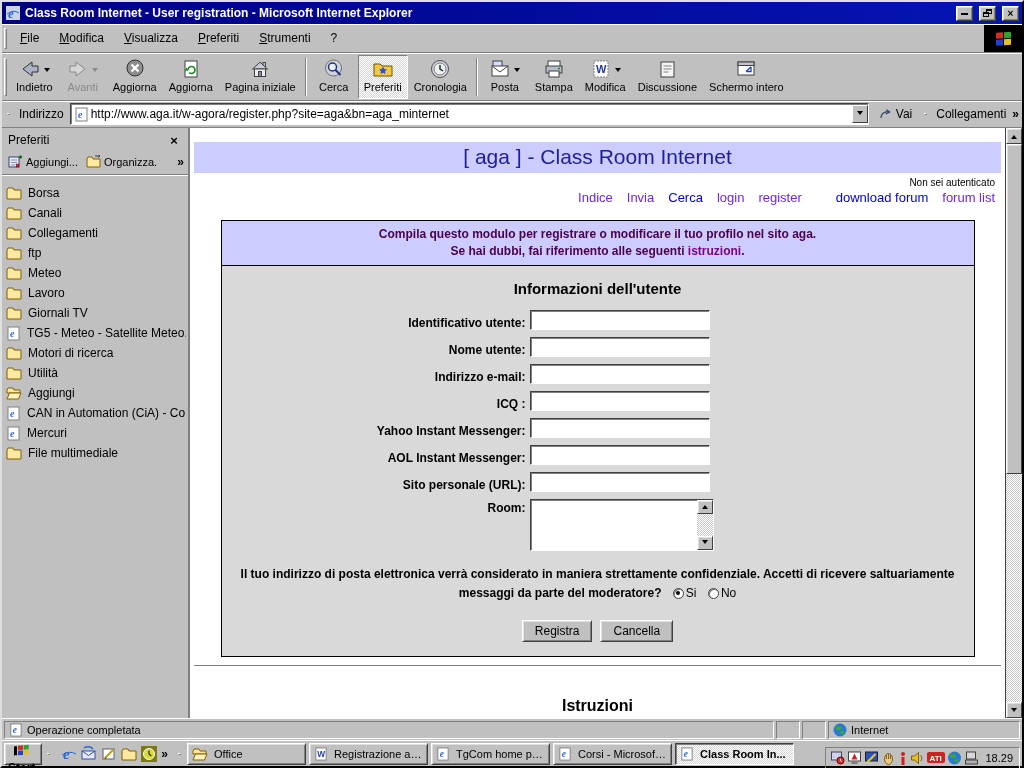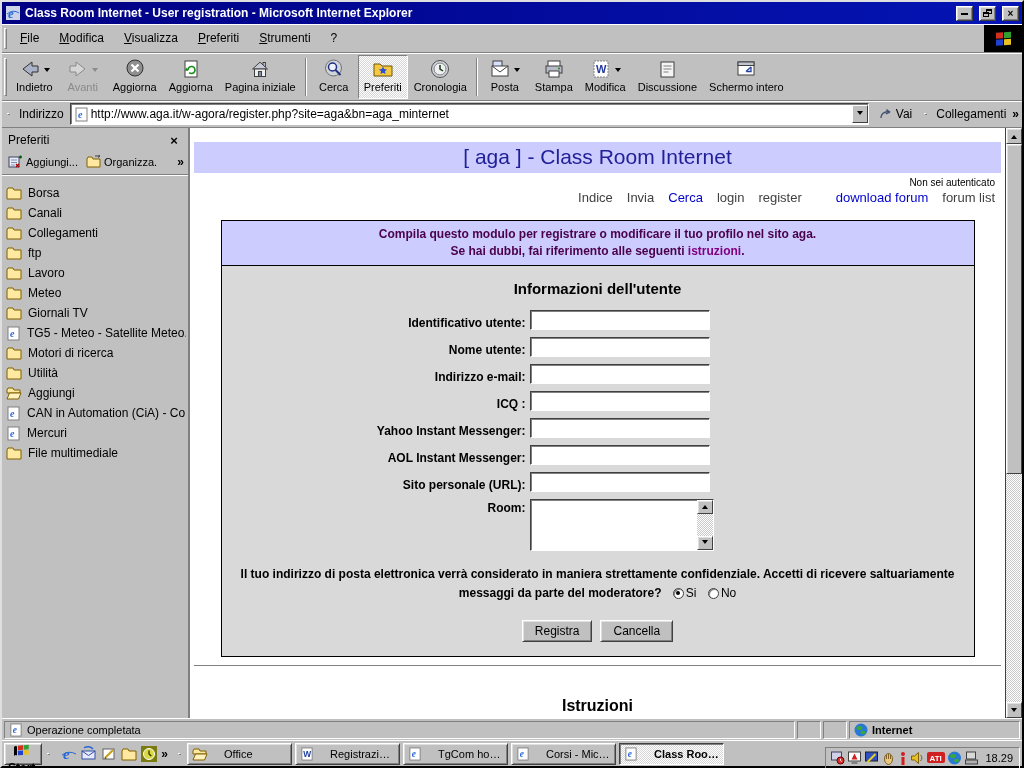--- a/index.html
+++ b/index.html
@@ -71,21 +71,21 @@
   .sb-list { flex:1; padding:8px 2px 2px 4px; overflow:hidden; }
   .sb-item { display:flex; align-items:center; gap:6px; height:20px; font-size:12px; white-space:nowrap; overflow:hidden; }
 
   .content { flex:1 1 auto; background:#fff; overflow:hidden; padding:0 2px; position:relative; }
 
   .page-banner { margin:14px 2px 0 2px; background:#ccccff; text-align:center;
     font-size:21px; color:#202099; padding:3px 0 4px 0; }
   .auth-status { text-align:right; font-size:10px; margin-top:4px; padding-right:8px; }
   .nav-links { display:flex; justify-content:flex-end; gap:14px; font-size:13px; margin-top:2px; padding-right:8px; }
   .nav-link { text-decoration:none; }
-  .nav-link.v { color:#404040; } .nav-link.u { color:#0000cc; }
+  .nav-link.v { color:#6d28d9; } .nav-link.u { color:#0000cc; }
   .nav-link.gapped { margin-left:20px; }
 
   .form-box { width:754px; margin:15px auto 0 auto; border:1px solid #000; }
   .form-intro { background:#ccccff; border-bottom:1px solid #000; text-align:center; font-weight:bold;
     font-size:12px; color:#4b004b; padding:5px 8px; line-height:1.4; }
   .form-intro a { color:#800080; text-decoration:none; }
   .form-body { background:#d9d9d9; padding:6px 0 14px 0; }
   .form-title { text-align:center; font-weight:bold; font-size:15px; margin:8px 0 13px 0; color:#000; }
   .frow { display:flex; align-items:flex-end; margin-bottom:7px; }
   .frow.top { align-items:flex-start; }
@@ -124,29 +124,29 @@
   .vs-thumb { height:330px; background:#c0c0c0; border:1px solid; border-color:#fff #404040 #404040 #fff;
     box-shadow:inset 1px 1px 0 #dfdfdf; }
   .vs-track { flex:1; }
 
   
   .statusbar { height:22px; flex:0 0 22px; display:flex; gap:2px; padding:2px 2px 1px 2px; border-top:1px solid #fff; }
   .spane { border:1px solid; border-color:#808080 #fff #fff #808080; display:flex; align-items:center;
     gap:4px; font-size:11px; padding:0 4px; }
   .spane.main-pane { flex:1; }
   .spane.sq { width:24px; }
-  .spane.zone { width:171px;font-weight:bold; }
+  .spane.zone { width:192px; }
 
   
   .taskbar { height:26px; flex:0 0 26px; border-top:1px solid #fff; display:flex; align-items:center; padding:2px 2px; gap:3px; }
   .start-btn { height:22px; display:flex; align-items:center; gap:3px; padding:0 6px 0 3px;
     background:#c0c0c0; border:1px solid; border-color:#fff #404040 #404040 #fff;
     box-shadow:inset 1px 1px 0 #dfdfdf, inset -1px -1px 0 #808080; font-weight:bold; font-size:12px;flex-direction:column; }
   .ql { display:flex; align-items:center; gap:4px; padding:0 5px; }
-  .task-btn { width:105px; height:22px; display:flex; align-items:center; gap:16px; padding:0 4px;
+  .task-btn { width:119px; height:22px; display:flex; align-items:center; gap:6px; padding:0 4px;
     background:#c0c0c0; border:1px solid; border-color:#fff #404040 #404040 #fff;
     box-shadow:inset 1px 1px 0 #dfdfdf, inset -1px -1px 0 #808080;
     font-size:11px; white-space:nowrap; overflow:hidden; }
   .task-btn span.t { overflow:hidden; text-overflow:ellipsis; }
   .task-btn.active { border-color:#404040 #fff #fff #404040; box-shadow:inset 1px 1px 0 #808080;
     background:repeating-conic-gradient(#ffffff 0% 25%, #d6d6d6 0% 50%) 0 0/2px 2px; font-weight:bold; }
   .tray { margin-left:auto; height:22px; border:1px solid; border-color:#808080 #fff #fff #808080;
     display:flex; align-items:center; gap:2px; padding:0 6px 0 4px; font-size:11px;margin-top:8px; }
   .tray .clock { margin-left:4px; }
   .ico { display:inline-flex; align-items:center; justify-content:center; }
@@ -466,29 +466,29 @@
               </svg>
             </span>
             <span>ftp</span>
           </div>
         <div class="sb-item">
             <span class="ico">
               <svg width="16" height="14" viewBox="0 0 16 14">
                 <path d="M1 4 l1-2 h5 l1 2 h7 v9 H1z" fill="#ffe9a0" stroke="#806000"></path>
               </svg>
             </span>
+            <span>Meteo</span>
+          </div>
+        <div class="sb-item">
+            <span class="ico">
+              <svg width="16" height="14" viewBox="0 0 16 14">
+                <path d="M1 4 l1-2 h5 l1 2 h7 v9 H1z" fill="#ffe9a0" stroke="#806000"></path>
+              </svg>
+            </span>
             <span>Lavoro</span>
-          </div>
-        <div class="sb-item">
-            <span class="ico">
-              <svg width="16" height="14" viewBox="0 0 16 14">
-                <path d="M1 4 l1-2 h5 l1 2 h7 v9 H1z" fill="#ffe9a0" stroke="#806000"></path>
-              </svg>
-            </span>
-            <span>Meteo</span>
           </div>
         <div class="sb-item">
             <span class="ico">
               <svg width="16" height="14" viewBox="0 0 16 14">
                 <path d="M1 4 l1-2 h5 l1 2 h7 v9 H1z" fill="#ffe9a0" stroke="#806000"></path>
               </svg>
             </span>
             <span>Giornali TV</span>
           </div>
         <div class="sb-item">

